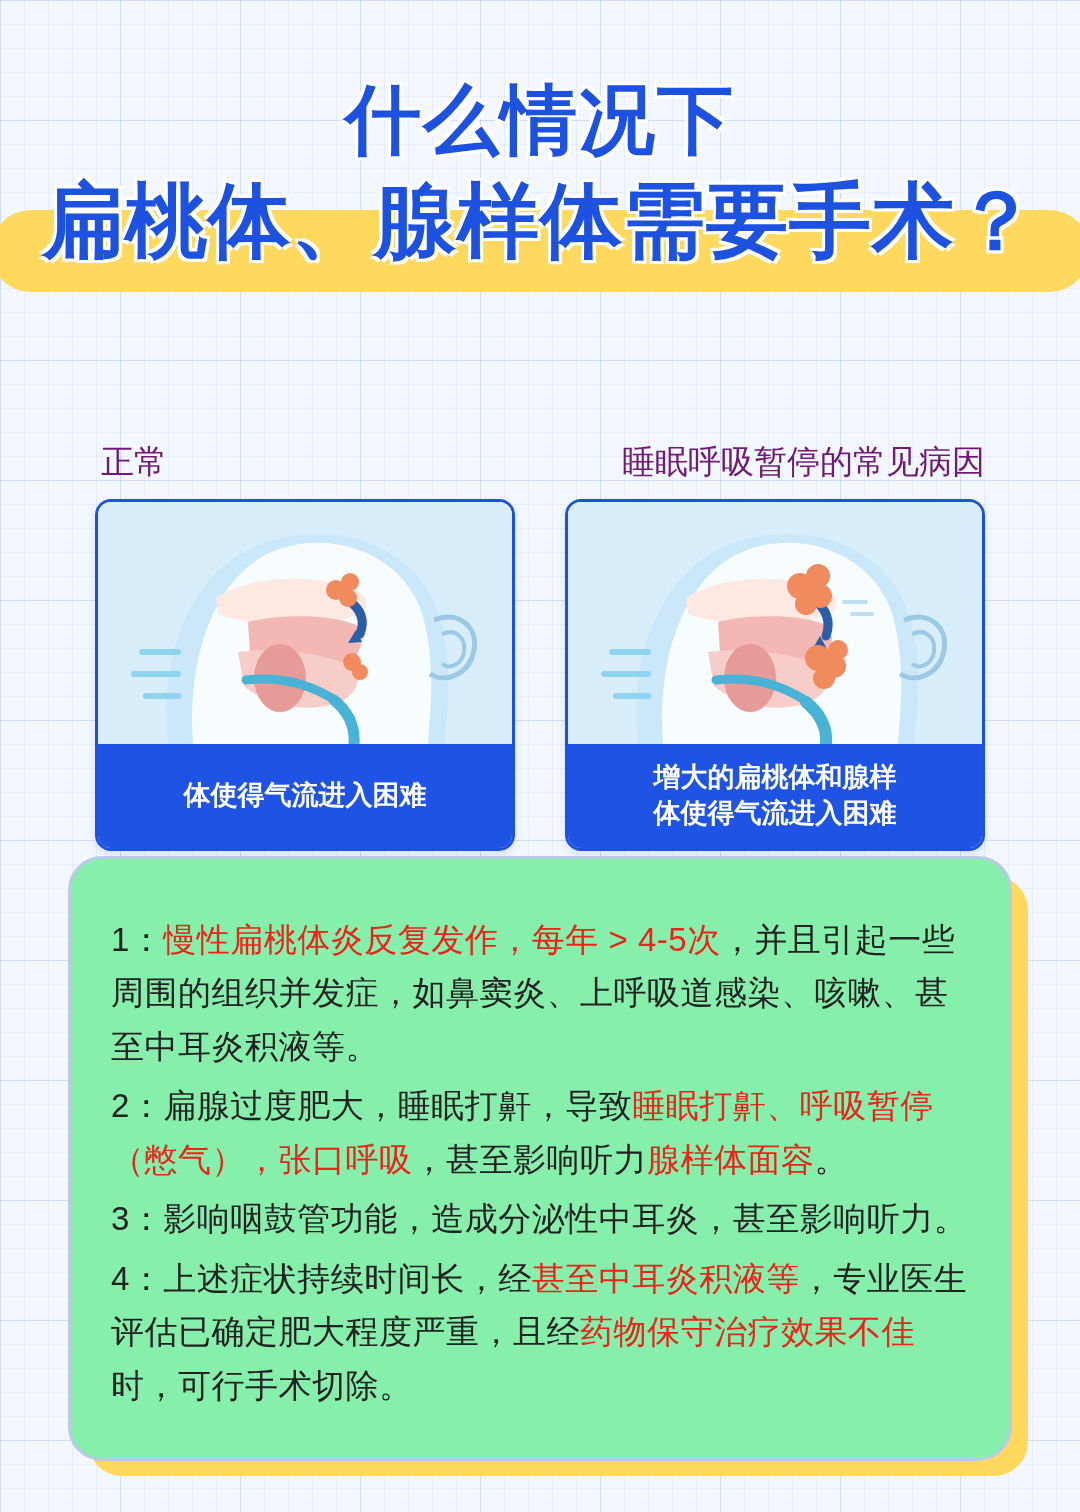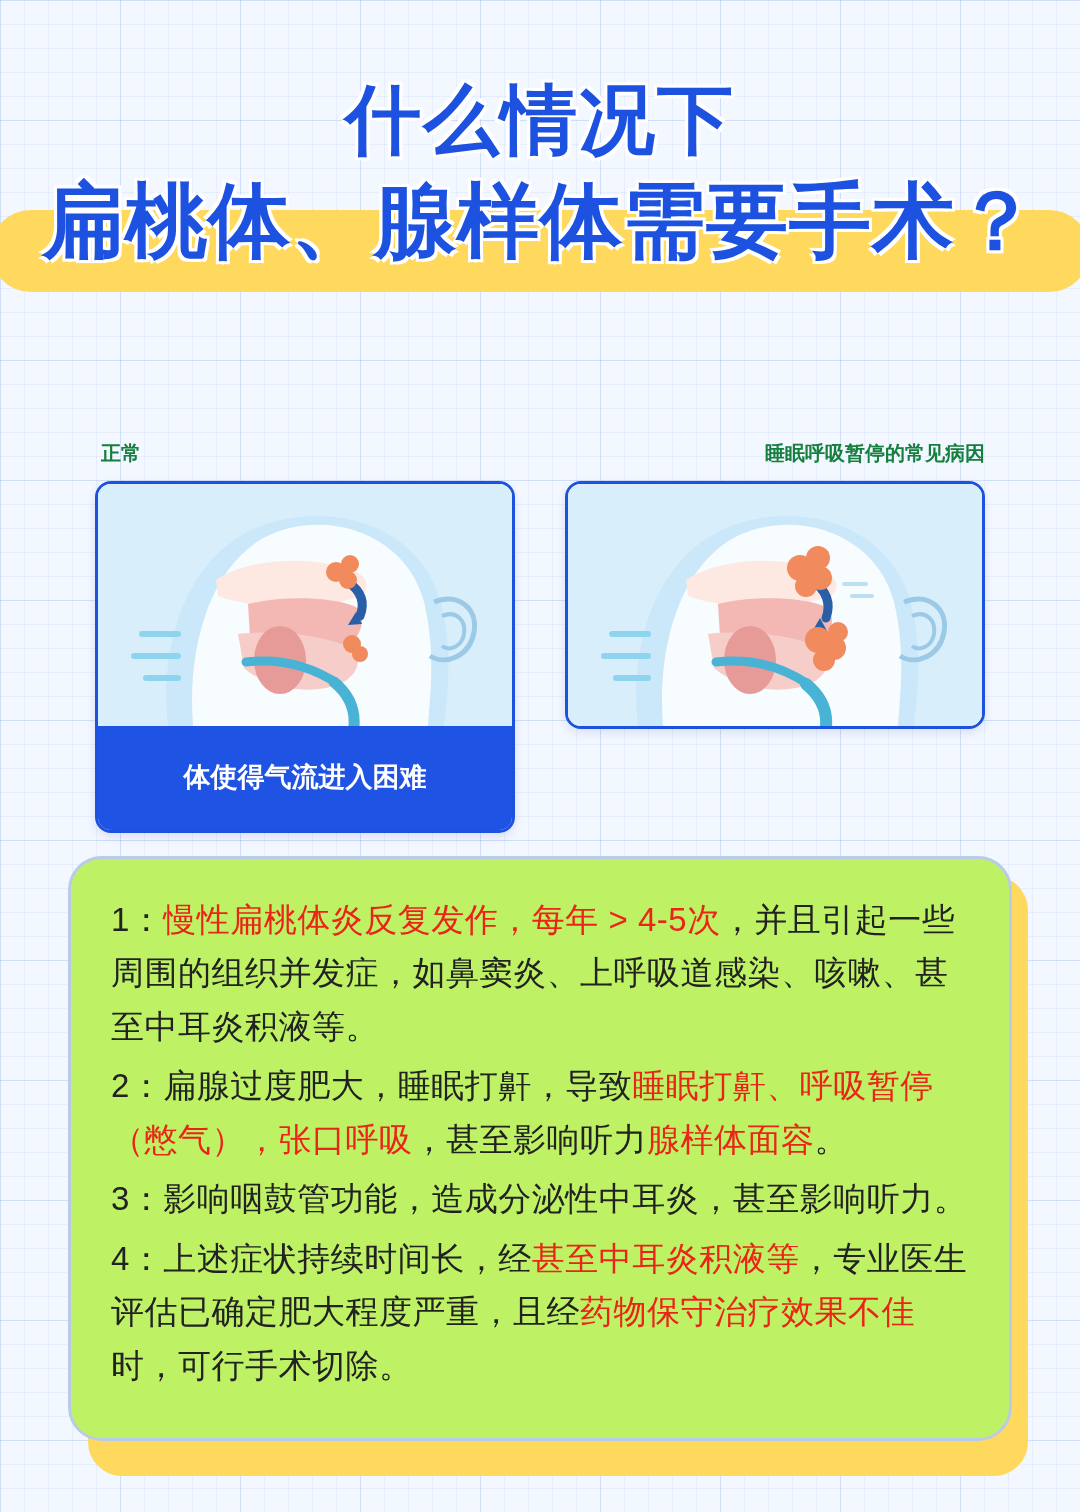--- a/index.html
+++ b/index.html
@@ -38,42 +38,42 @@
     position:relative;z-index:3;font-size:82px;font-weight:bold;color:#1d52e0;
     letter-spacing:1px;line-height:1.1;
     text-shadow:3px 3px 0 #ffffff, -3px -3px 0 #ffffff, 3px -3px 0 #ffffff, -3px 3px 0 #ffffff;
     text-align:right;
   }
 
   
   .figures{position:absolute;top:440px;left:0;width:1080px;display:flex;justify-content:center;gap:50px;}
   .fig{width:420px;}
   .fig-caption-top{
-    font-size:20px;font-weight:bold;color:#15803d;margin:0 0 14px 6px;
+    font-size:33px;font-weight:normal;color:#701a75;margin:0 0 14px 6px;
   }
   .fig.right .fig-caption-top{text-align:right;}
   .fig-card{
     border:3px solid #1d52e0;border-radius:16px;overflow:hidden;background:#dff0fb;
     box-shadow:0 4px 10px rgba(30,70,170,0.12);
   }
   .fig-img{height:242px;position:relative;background:linear-gradient(180deg,#ddeffb 0%,#cfe8fa 100%);}
   .fig-label{
     background:#1f53e3;color:#fff;text-align:center;font-size:27px;font-weight:bold;
     line-height:1.32;padding:14px 10px;min-height:76px;display:flex;align-items:center;justify-content:center;
   }
 
   
   .card-shadow{
     position:absolute;left:88px;top:876px;width:940px;height:600px;
     background:#ffd95e;border-radius:34px;
   }
   .text-card{
     position:absolute;left:68px;top:856px;width:944px;
-    background:#bef264;border:3px solid #b9cbe8;border-radius:34px;
-    padding:34px 40px 40px 40px;box-sizing:border-box;
+    background:#86efac;border:3px solid #b9cbe8;border-radius:34px;
+    padding:54px 40px 40px 40px;box-sizing:border-box;
   }
   .para{
     font-size:33px;color:#222;line-height:1.62;margin:0 0 6px 0;letter-spacing:0.5px;
   }
   .red{color:#ea2418;}
   .blk{color:#222;}
 </style>
 </head>
 <body>
 
@@ -158,20 +158,26 @@
                 <path d="M48 194 h32"></path>
             </g>
             <g stroke="#bcdff2" stroke-width="4" stroke-linecap="round">
               <path d="M276 100 h22"></path>
                 <path d="M284 112 h20"></path>
             </g>
             <path d="M336 118 c26 -10 44 8 40 30 c-4 24 -28 34 -44 24" fill="none" stroke="#9cc9e6" stroke-width="5"></path>
             <path d="M344 132 c14 -6 24 4 22 18 c-2 12 -14 18 -22 12" fill="none" stroke="#9cc9e6" stroke-width="4"></path>
           </svg>
         </div>
+        <div class="fig-label">
+          <span>
+            <span>增大的扁桃体和腺样</span><br>
+            <span>体使得气流进入困难</span>
+          </span>
+        </div>
       </div>
     </div>
   </div>
 
   <div class="card-shadow"></div>
   <div class="text-card">
 
     <p class="para">
       <span class="blk">1：</span><span class="red">慢性扁桃体炎反复发作，每年 &gt; 4-5次</span><span class="blk">，并且引起一些周围的组织并发症，如鼻窦炎、上呼吸道感染、咳嗽、甚至中耳炎积液等。</span>
     </p>

